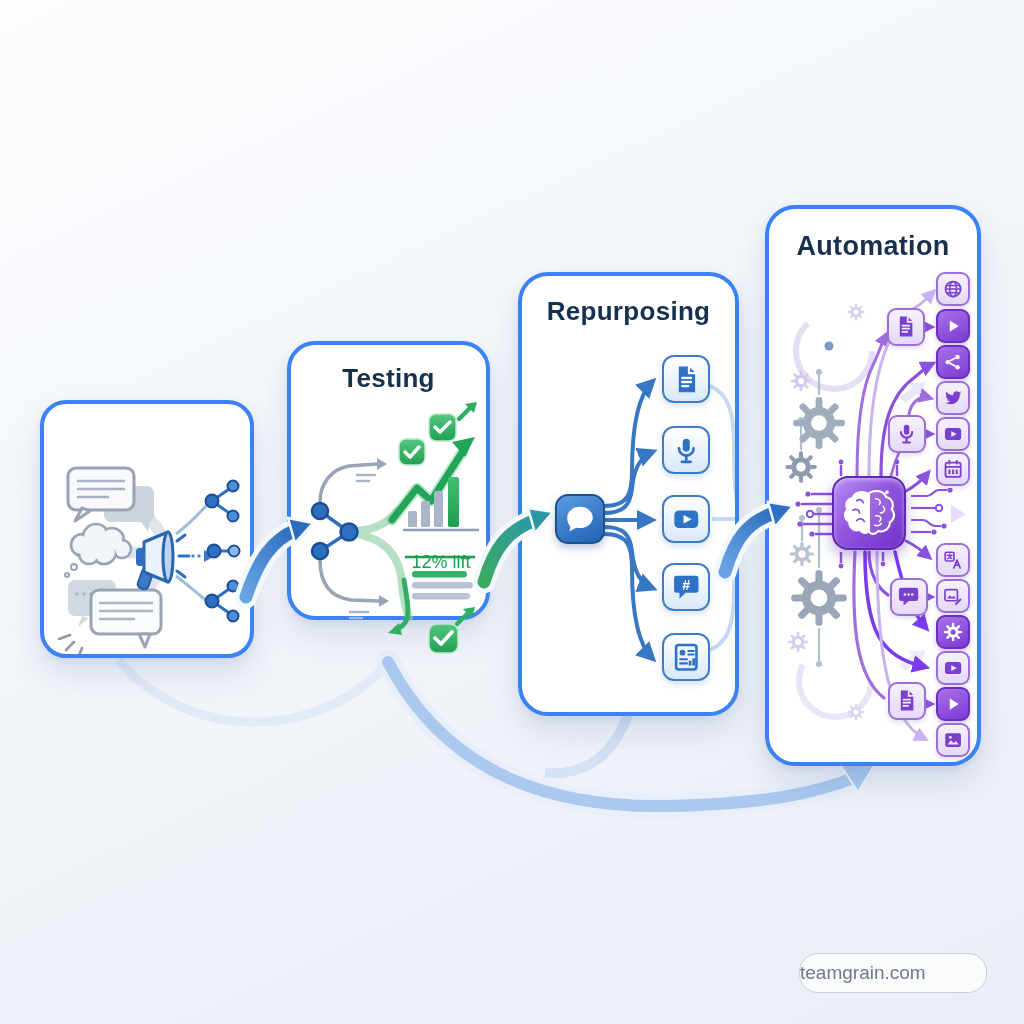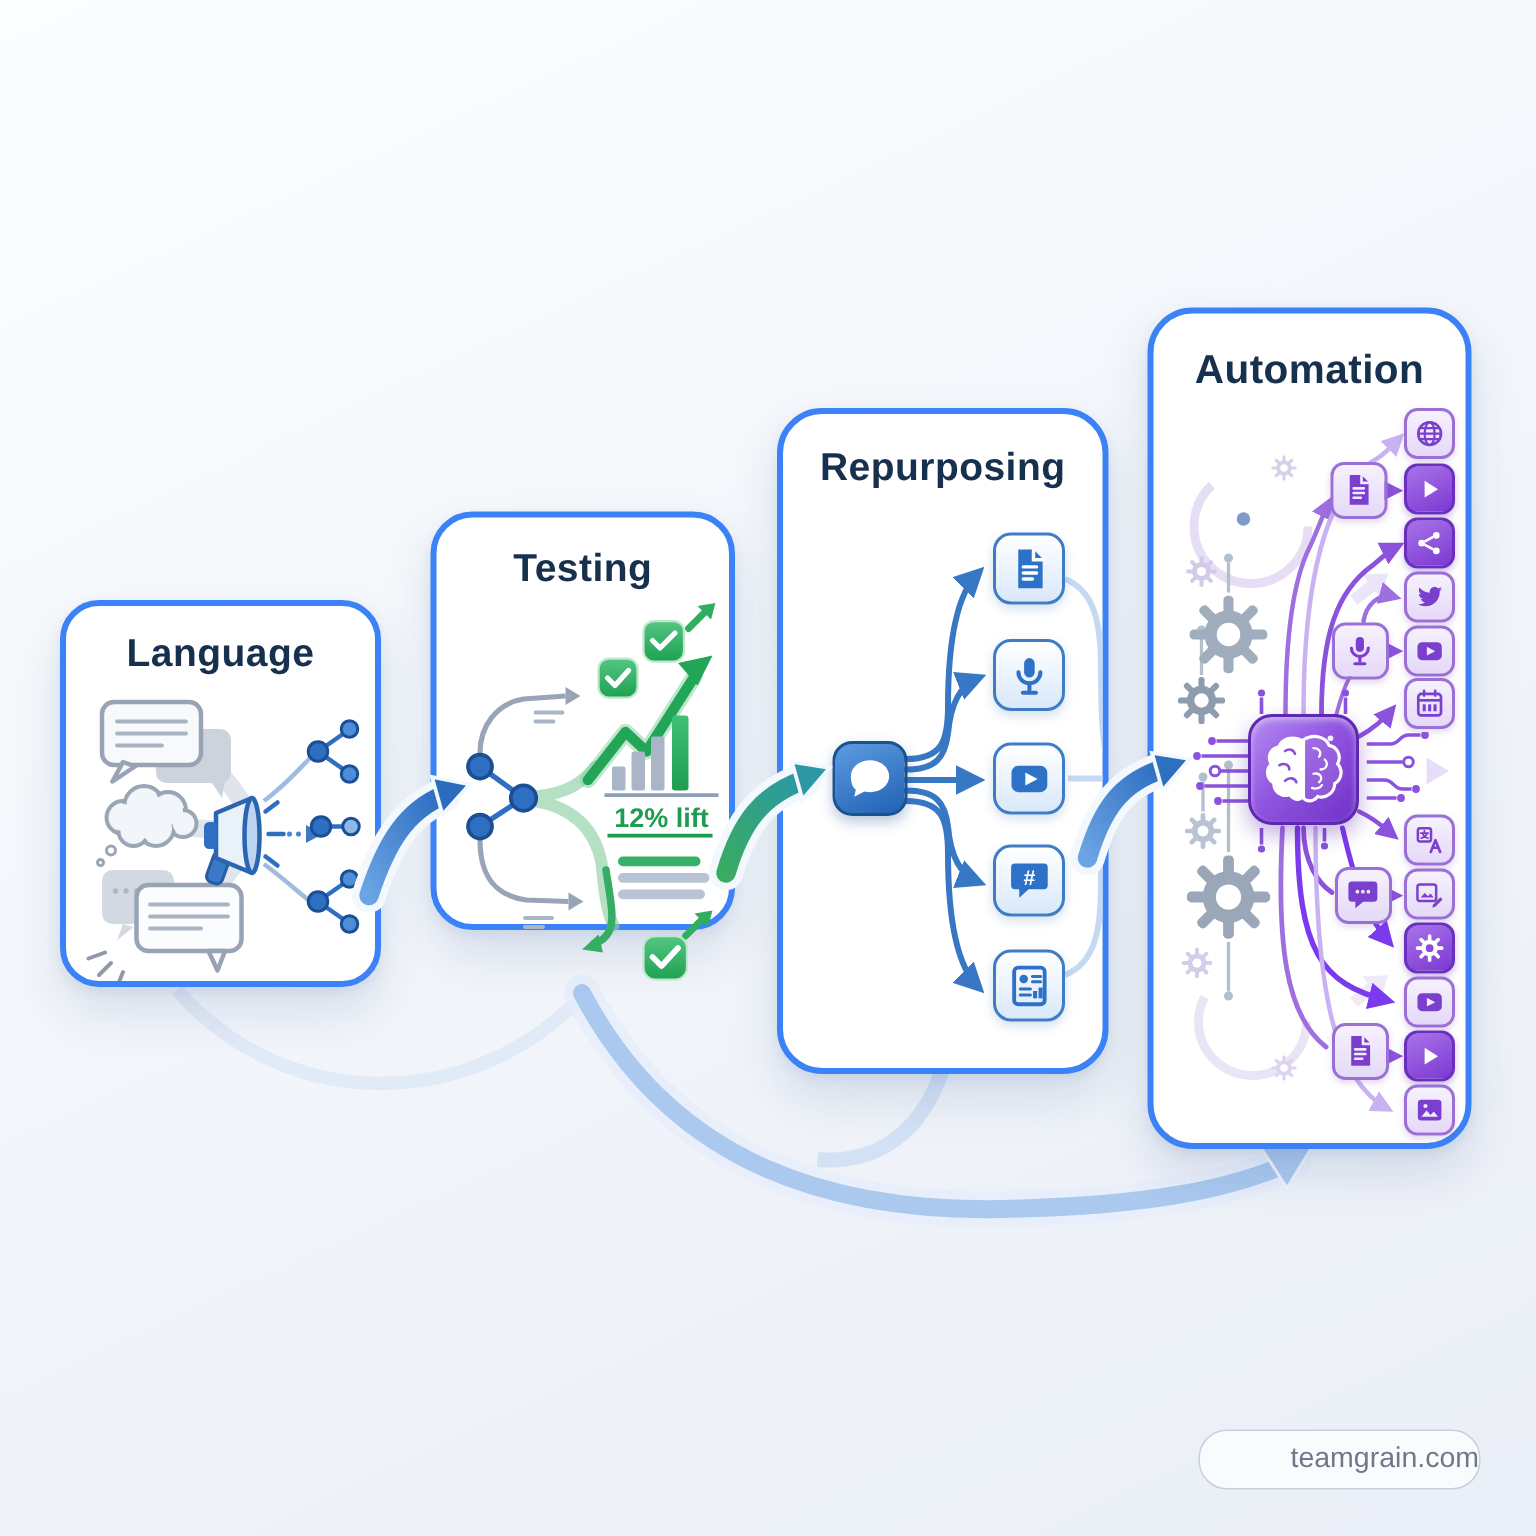--- a/index.html
+++ b/index.html
@@ -29,26 +29,26 @@
   .auto-solid{background:linear-gradient(155deg,#a873e8,#7c39d2);border:2px solid #6b2fc0;border-radius:9px;
     color:#fff;--hole:#8a4add;box-shadow:0 2px 5px rgba(90,40,170,.30)}
   .trace-row{position:absolute;z-index:3}
 
   .chip{position:absolute;left:63px;top:267px;width:74px;height:74px;border-radius:16px;
     background:linear-gradient(135deg,#b58cf2 0%,#9257e0 45%,#6f30c8 100%);
     border:2px solid #5f28b0;box-sizing:border-box;z-index:3;
     box-shadow:0 6px 14px rgba(80,30,160,.35), inset 0 2px 4px rgba(255,255,255,.45)}
   .chip svg{width:100%;height:100%;display:block}
 
-  .lift-label{position:absolute;left:104px;top:190px;width:92px;text-align:center;
-    font-size:18px;font-weight:bold;color:#1e9c4f;z-index:4}
+  .lift-label{position:absolute;left:104px;top:207px;width:92px;text-align:center;
+    font-size:18px;font-weight:normal;color:#1e9c4f;z-index:4}
 
   .watermark{position:absolute;left:799px;top:953px;width:186px;height:38px;z-index:5;
     border:1.5px solid #c7d1dd;border-radius:19px;background:rgba(255,255,255,.75);
-    display:flex;align-items:center;justify-content:flex-end;
+    display:flex;align-items:center;justify-content:flex-start;
     font-size:19px;color:#6e7a8a}
 </style>
 </head>
 <body>
 
 <svg width="0" height="0" style="position:absolute">
   <defs>
     <symbol id="gear" viewBox="0 0 40 40">
       <g fill="currentColor">
         <rect x="17.6" y="1.5" width="4.8" height="37" rx="2"></rect>
@@ -64,21 +64,20 @@
 
 <svg id="bg-arcs" class="layer" viewBox="0 0 1024 1024">
   <path d="M118 660 C 190 742 312 742 386 666" stroke="#dfe9f7" stroke-width="9" fill="none" opacity=".95"></path>
   <path d="M628 714 C 612 760 580 776 545 773" stroke="#cfdff4" stroke-width="10" fill="none" opacity=".9"></path>
   <path d="M388 662 C 450 780 560 808 668 806 C 762 804 816 794 862 774" stroke="#e6eefa" stroke-width="24" fill="none" opacity=".8" stroke-linecap="round"></path>
   <path d="M388 662 C 450 780 560 808 668 806 C 762 804 816 794 858 776" stroke="#abc9ef" stroke-width="12" fill="none" stroke-linecap="round"></path>
   <polygon points="880,756 840,764 858,792" fill="#abc9ef" stroke="#eef4fc" stroke-width="2"></polygon>
 </svg>
 
 <div class="panel" style="left:40px;top:400px;width:214px;height:258px;border-radius:26px">
-  <div class="panel-title" style="top:16px;font-size:26px">Language</div>
   <svg class="scene" width="206" height="250" viewBox="0 0 206 250">
 
     <g stroke="#dde2ea" stroke-width="12" stroke-linecap="round" fill="none" opacity=".9">
       <path d="M88 98 C 108 114 116 128 124 142"></path>
       <path d="M84 148 C 98 149 106 149 116 150"></path>
       <path d="M88 198 C 106 184 116 168 124 156"></path>
     </g>
     <path d="M64 141 l14 8 -14 8 z" fill="#c6cdd8"></path>
 
     <g>

